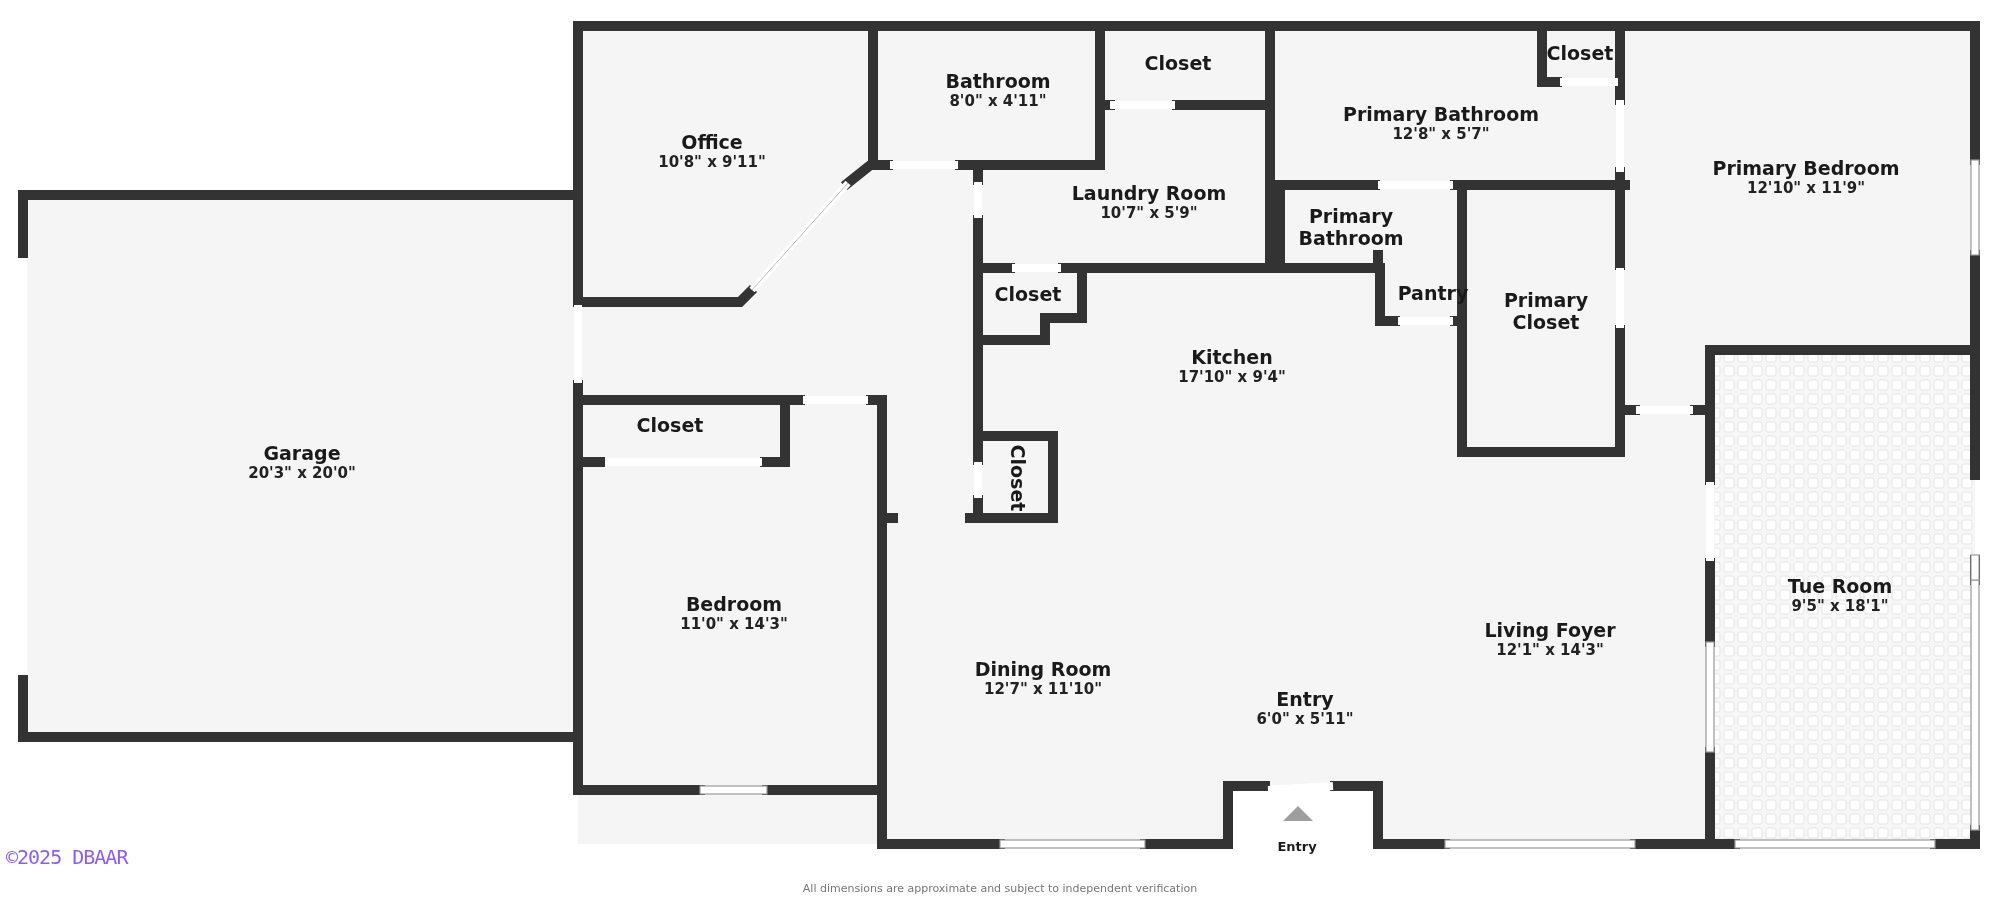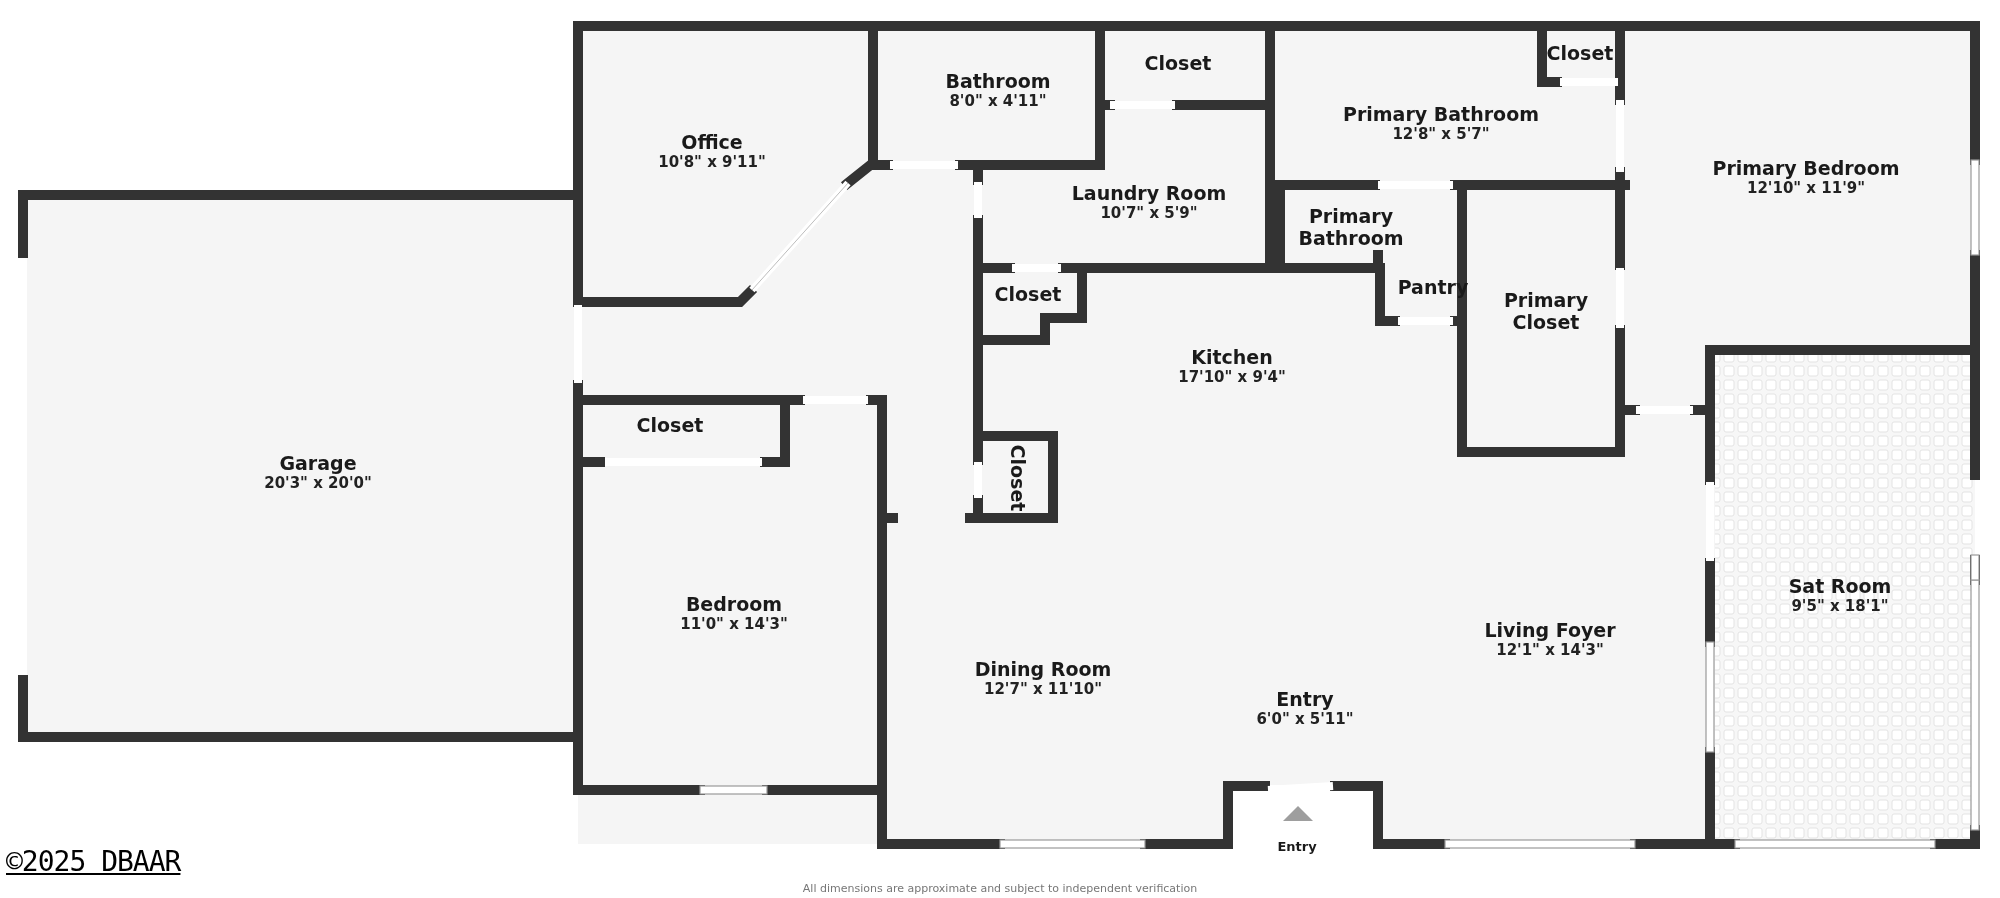--- a/index.html
+++ b/index.html
@@ -6,21 +6,21 @@
   body { width:2000px; height:898px; position:relative; overflow:hidden; font-family:"DejaVu Sans", sans-serif; }
   #plan { position:absolute; left:0; top:0; width:2000px; height:898px; }
   .floor { fill:#f5f5f5; }
   .wall { stroke:#333333; stroke-width:10; fill:none; stroke-linecap:square; stroke-linejoin:miter; }
   .opening { stroke:#ffffff; stroke-width:8; fill:none; }
   .window { fill:#ffffff; stroke:#9a9a9a; stroke-width:1.2; }
   .label { position:absolute; transform:translate(-50%, -50%); text-align:center; color:#1a1a1a; white-space:nowrap; line-height:1.15; }
   .room-name { font-weight:bold; font-size:19px; display:block; }
   .room-dim { font-weight:bold; font-size:15px; display:block; color:#222; }
   .vert { transform:translate(-50%, -50%) rotate(90deg); }
-  .copyright { position:absolute; left:6px; top:845px; font-family:"DejaVu Sans Mono", monospace; font-size:28px; color:#000000; letter-spacing:-1px;text-decoration:underline; }
+  .copyright { position:absolute; left:6px; top:845px; font-family:"DejaVu Sans Mono", monospace; font-size:20px; color:#8b5cf6; letter-spacing:-1px; }
   .footnote { position:absolute; left:50%; top:882px; transform:translateX(-50%); font-size:11px; color:#777; }
   .entry-label { position:absolute; transform:translate(-50%,-50%); font-weight:bold; font-size:13px; color:#1a1a1a; }
 </style>
 </head>
 <body>
 
 <svg id="plan" viewBox="0 0 2000 898" xmlns="http://www.w3.org/2000/svg">
   <defs>
     <pattern id="tile" width="14" height="14" patternUnits="userSpaceOnUse">
       <rect width="14" height="14" fill="#f7f7f7"></rect>
@@ -121,21 +121,21 @@
     <line class="opening" x1="978" y1="462" x2="978" y2="498" stroke-width="6"></line>
     <line class="opening" x1="1620" y1="268" x2="1620" y2="328" stroke-width="6"></line>
     <line class="opening" x1="1710" y1="482" x2="1710" y2="561" stroke-width="6"></line>
     <line class="opening" x1="1560" y1="82" x2="1618" y2="82" stroke-width="6"></line>
     <line class="opening" x1="1268" y1="790" x2="1333" y2="786" stroke-width="6"></line>
   </g>
 
   <polygon points="1298,806 1283,821 1313,821" fill="#9e9e9e"></polygon>
 </svg>
 
-<div class="label" style="left:302px; top:473px;margin-left:16px;">
+<div class="label" style="left:302px; top:463px;">
   <span class="room-name">Garage</span>
   <span class="room-dim">20'3" x 20'0"</span>
 </div>
 <div class="label" style="left:712px; top:152px;">
   <span class="room-name">Office</span>
   <span class="room-dim">10'8" x 9'11"</span>
 </div>
 <div class="label" style="left:986px; top:91px;margin-left:12px;">
   <span class="room-name">Bathroom</span>
   <span class="room-dim">8'0" x 4'11"</span>
@@ -157,21 +157,21 @@
 <div class="label" style="left:1351px; top:228px; white-space:normal; width:150px;">
   <span class="room-name">Primary Bathroom</span>
 </div>
 <div class="label" style="left:1806px; top:178px;">
   <span class="room-name">Primary Bedroom</span>
   <span class="room-dim">12'10" x 11'9"</span>
 </div>
 <div class="label" style="left:1028px; top:295px;">
   <span class="room-name">Closet</span>
 </div>
-<div class="label" style="left:1421px; top:288px;padding-left:24px;">
+<div class="label" style="left:1421px; top:294px;padding-left:24px;">
   <span class="room-name">Pantry</span>
 </div>
 <div class="label" style="left:1546px; top:312px; white-space:normal; width:110px;">
   <span class="room-name">Primary Closet</span>
 </div>
 <div class="label" style="left:1232px; top:367px;">
   <span class="room-name">Kitchen</span>
   <span class="room-dim">17'10" x 9'4"</span>
 </div>
 <div class="label" style="left:670px; top:426px;">
@@ -190,20 +190,20 @@
 </div>
 <div class="label" style="left:1305px; top:709px;">
   <span class="room-name">Entry</span>
   <span class="room-dim">6'0" x 5'11"</span>
 </div>
 <div class="label" style="left:1550px; top:640px;">
   <span class="room-name">Living Foyer</span>
   <span class="room-dim">12'1" x 14'3"</span>
 </div>
 <div class="label" style="left:1840px; top:596px;">
-  <span class="room-name">Sat Room</span>
+  <span class="room-name">Tue Room</span>
   <span class="room-dim">9'5" x 18'1"</span>
 </div>
 
 <div class="entry-label" style="left:1297px; top:846px;">Entry</div>
 
 <div class="copyright">©2025 DBAAR</div>
 <div class="footnote">All dimensions are approximate and subject to independent verification</div>
 
 </body></html>

